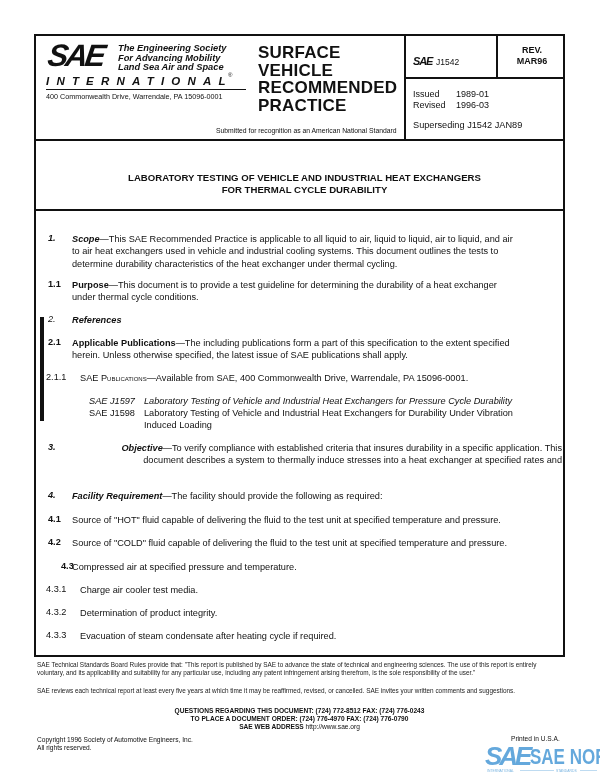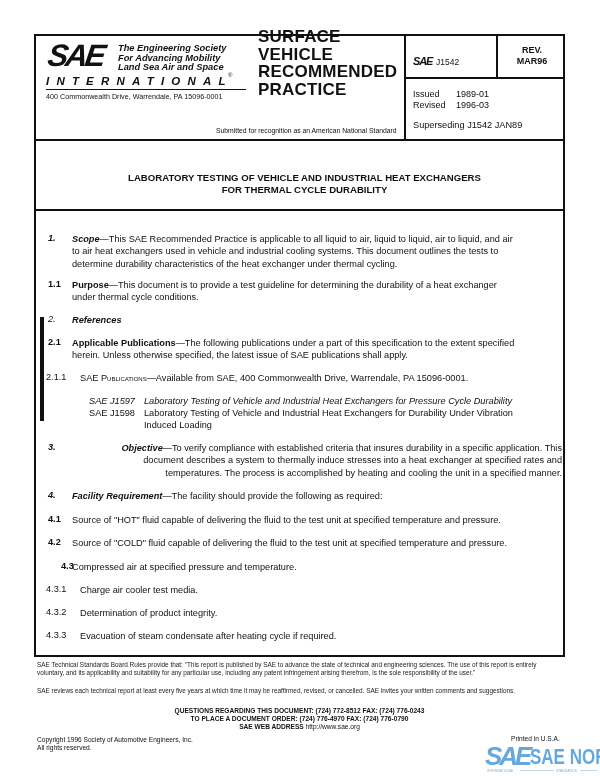--- a/index.html
+++ b/index.html
@@ -13,21 +13,21 @@
   .hdr-divider-h  { left:404px; top:77px; width:161px; height:2px; background:#111; }
 
   .sae-logo { left:48px; top:43px; width:72px; height:26px; }
   .sae-logo-text { font-family:"Liberation Sans", sans-serif; font-weight:bold; font-style:italic; font-size:31px; letter-spacing:-3px; line-height:26px; transform:skewX(-8deg); display:inline-block; }
   .society { left:118px; top:44px; font-size:9.3px; font-style:italic; font-weight:bold; line-height:9.5px; }
   .international { left:46px; top:75px; font-size:11.5px; font-style:italic; font-weight:bold; letter-spacing:7.2px; }
   .reg-mark { left:228px; top:72px; font-size:6px; }
   .logo-rule { left:46px; top:89px; width:200px; height:1px; background:#111; }
   .address { left:46px; top:92px; font-size:7.2px; }
 
-  .doc-type { left:258px; top:28px; font-size:17px; font-weight:bold; line-height:17.5px; letter-spacing:0.2px; }
+  .doc-type { left:258px; top:44px; font-size:17px; font-weight:bold; line-height:17.5px; letter-spacing:0.2px; }
   .ansi { left:216px; top:127px; font-size:6.8px; }
 
   .sae-small { left:413px; top:55px; font-weight:bold; font-style:italic; font-size:11px; letter-spacing:-1.2px; }
   .doc-number { left:436px; top:57px; font-size:8.5px; }
   .rev-label { left:510px; top:45px; width:44px; text-align:center; font-size:9px; font-weight:bold; line-height:11px; }
 
   .dates { left:413px; top:89px; font-size:9px; line-height:10.5px; }
   .dates .k { display:inline-block; width:43px; }
   .superseding { left:413px; top:120px; font-size:9.2px; }
 
@@ -119,42 +119,41 @@
 <div class="para" style="left:72px; top:279px; width:490px;">
   <div><span class="b">Purpose</span><span>—This document is to provide a test guideline for determining the durability of a heat exchanger</span></div>
   <div>under thermal cycle conditions.</div>
 </div>
 
 <div class="num it" style="left:48px; top:314px;">2.</div>
 <div class="para bi" style="left:72px; top:314px;">References</div>
 
 <div class="num b" style="left:48px; top:337px;text-align:right;">2.1</div>
 <div class="para" style="left:72px; top:337px; width:490px;">
-  <div><span class="b">Applicable Publications</span><span>—The following publications under a part of this specification to the extent specified</span></div>
+  <div><span class="b">Applicable Publications</span><span>—The including publications form a part of this specification to the extent specified</span></div>
   <div>herein.  Unless otherwise specified, the latest issue of SAE publications shall apply.</div>
 </div>
 
 <div class="num" style="left:46px; top:372px;">2.1.1</div>
 <div class="para" style="left:80px; top:372px; width:480px;">
   <span class="sc">SAE Publications</span><span>—Available from SAE, 400 Commonwealth Drive, Warrendale, PA 15096-0001.</span>
 </div>
 
 <div class="pub-line" style="left:89px; top:395px;font-style:italic;">
   <span style="display:inline-block; width:55px;">SAE J1597</span><span>Laboratory Testing of Vehicle and Industrial Heat Exchangers for Pressure Cycle Durability</span>
 </div>
 <div class="pub-line" style="left:89px; top:407px;">
   <span style="display:inline-block; width:55px;">SAE J1598</span><span>Laboratory Testing of Vehicle and Industrial Heat Exchangers for Durability Under Vibration</span>
 </div>
 <div class="pub-line" style="left:144px; top:419px;">Induced Loading</div>
 
 <div class="num bi" style="left:48px; top:442px;">3.</div>
 <div class="para" style="left:72px; top:442px; width:490px;text-align:right;">
   <div><span class="bi">Objective</span><span>—To verify compliance with established criteria that insures durability in a specific application.  This</span></div>
   <div>document describes a system to thermally induce stresses into a heat exchanger at specified rates and</div>
-  <div>temperatures.  The process is accomplished by heating and cooling the unit in a specified manner.</div>
 </div>
 
 <div class="num bi" style="left:48px; top:490px;">4.</div>
 <div class="para" style="left:72px; top:490px; width:490px;">
   <span class="bi">Facility Requirement</span><span>—The facility should provide the following as required:</span>
 </div>
 
 <div class="num b" style="left:48px; top:514px;">4.1</div>
 <div class="para" style="left:72px; top:514px;">Source of "HOT" fluid capable of delivering the fluid to the test unit at specified temperature and pressure.</div>
 

